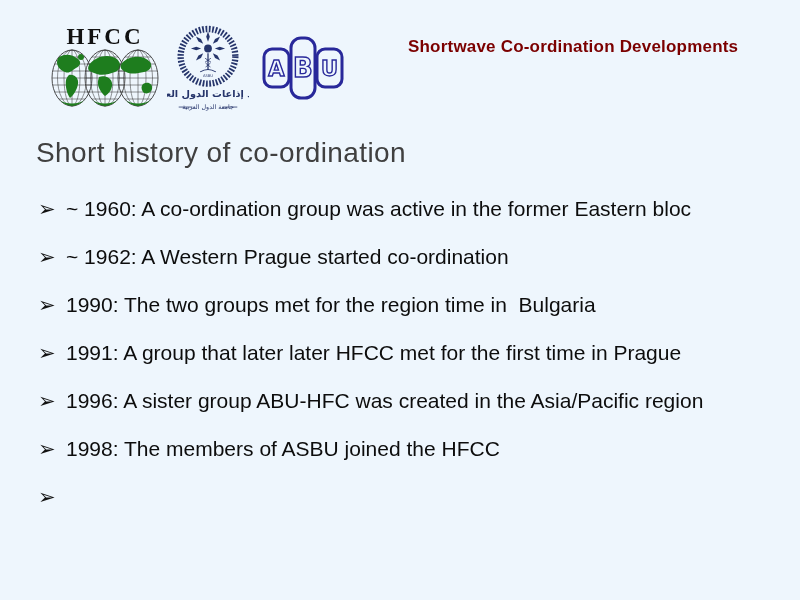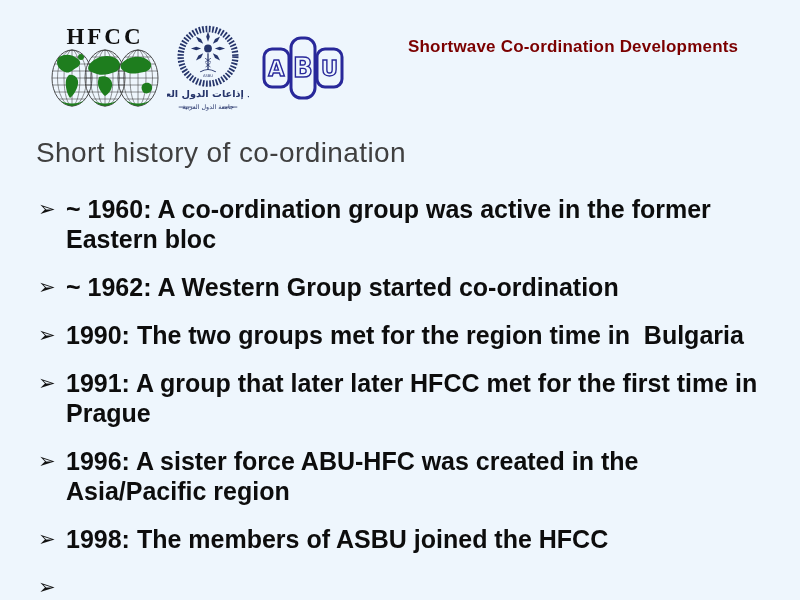--- a/index.html
+++ b/index.html
@@ -27,21 +27,21 @@
     letter-spacing:0.4px;
   }
   
   .bullets { position:absolute; top:194px; left:38px; width:740px; }
   .bullet-row { display:flex; align-items:flex-start; margin-bottom:18px; }
   .bullet-glyph {
     flex:0 0 28px; font-size:21px; line-height:30px; color:#111;
   }
   .bullet-body { flex:1; }
   .bullet-text {
-    font-size:25px; line-height:30px; color:#0d0d0d; white-space:pre-wrap;font-weight:bold;
+    font-size:21px; line-height:30px; color:#0d0d0d; white-space:pre-wrap;
   }
   .bullet-cont { margin-left:-18px; }
   
   .logo-hfcc text { font-family:"Liberation Serif", serif; }
   .logo-asbu text, .logo-abu text { font-family:"DejaVu Sans", sans-serif; }
 </style>
 </head>
 <body>
 
 <div class="slide">
@@ -158,42 +158,42 @@
     <div class="bullet-row">
       <span class="bullet-glyph">➢</span>
       <div class="bullet-body">
           <div class="bullet-text">~ 1960: A co-ordination group was active in the former Eastern bloc</div>
         </div>
     </div>
 
     <div class="bullet-row">
       <span class="bullet-glyph">➢</span>
       <div class="bullet-body">
-          <div class="bullet-text">~ 1962: A Western Group started co-ordination</div>
+          <div class="bullet-text">~ 1962: A Western Prague started co-ordination</div>
         </div>
     </div>
 
     <div class="bullet-row">
       <span class="bullet-glyph">➢</span>
       <div class="bullet-body">
           <div class="bullet-text">1990: The two groups met for the region time in  Bulgaria</div>
         </div>
     </div>
 
     <div class="bullet-row">
       <span class="bullet-glyph">➢</span>
       <div class="bullet-body">
           <div class="bullet-text">1991: A group that later later HFCC met for the first time in Prague</div>
         </div>
     </div>
 
     <div class="bullet-row">
       <span class="bullet-glyph">➢</span>
       <div class="bullet-body">
-          <div class="bullet-text">1996: A sister force ABU-HFC was created in the Asia/Pacific region</div>
+          <div class="bullet-text">1996: A sister group ABU-HFC was created in the Asia/Pacific region</div>
         </div>
     </div>
 
     <div class="bullet-row">
       <span class="bullet-glyph">➢</span>
       <div class="bullet-body">
           <div class="bullet-text">1998: The members of ASBU joined the HFCC</div>
         </div>
     </div>
 

